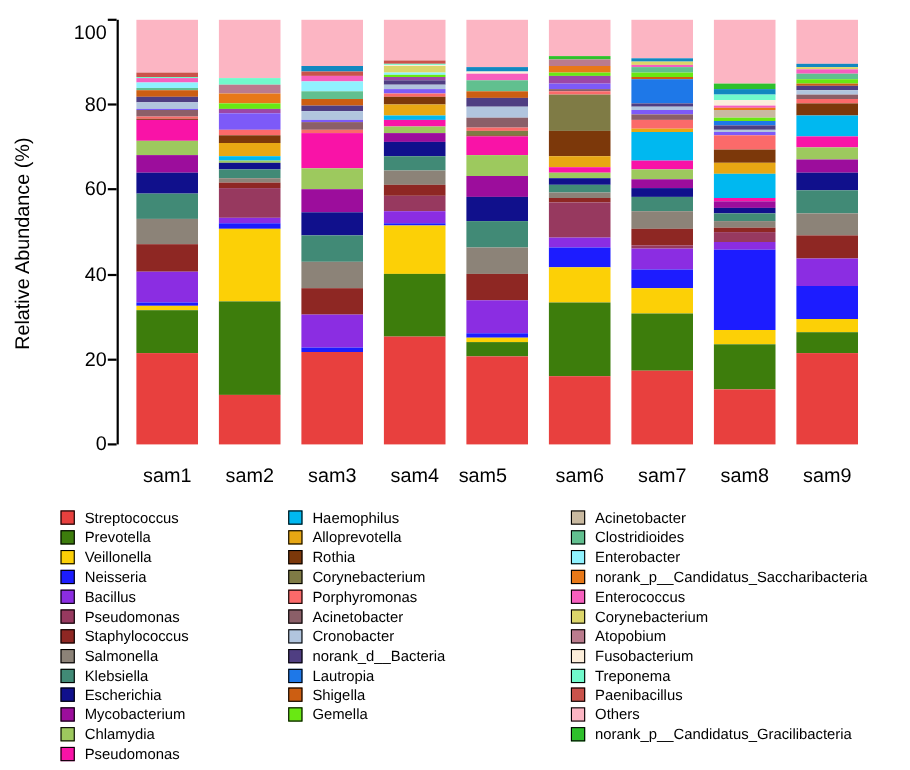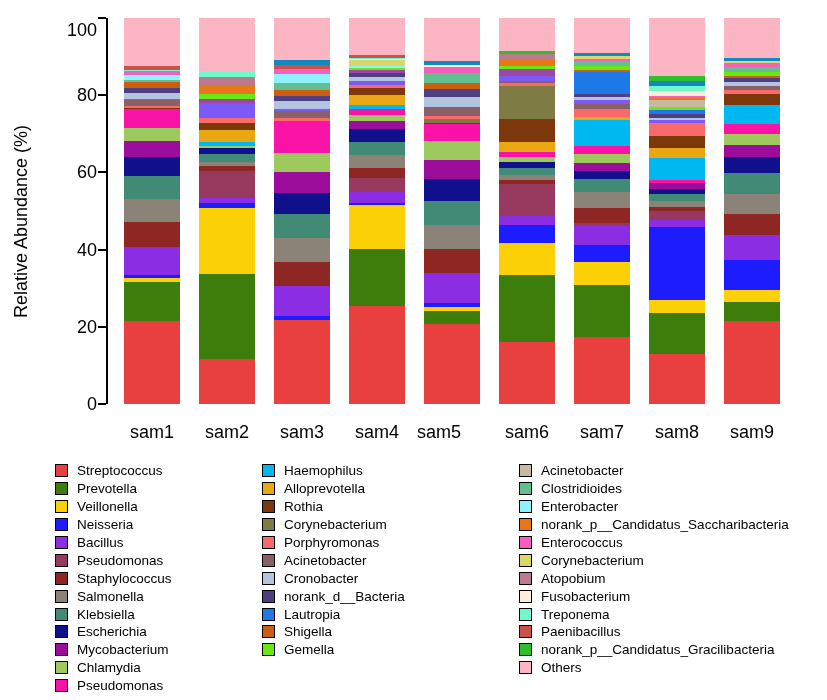--- a/index.html
+++ b/index.html
@@ -436,22 +436,22 @@
         </div>
         <div class="legend-row">
           <div class="swatch" style="background: rgb(112, 250, 203);"></div>
           <div class="legend-label">Treponema</div>
         </div>
         <div class="legend-row">
           <div class="swatch" style="background: rgb(202, 82, 75);"></div>
           <div class="legend-label">Paenibacillus</div>
         </div>
         <div class="legend-row">
+          <div class="swatch" style="background: rgb(252, 181, 195);"></div>
+          <div class="legend-label">Others</div>
+        </div>
+        <div class="legend-row">
           <div class="swatch" style="background: rgb(46, 192, 43);"></div>
           <div class="legend-label">norank_p__Candidatus_Gracilibacteria</div>
-        </div>
-        <div class="legend-row">
-          <div class="swatch" style="background: rgb(252, 181, 195);"></div>
-          <div class="legend-label">Others</div>
         </div>
       </div>
     </div>
 </div>
 
 </body></html>

